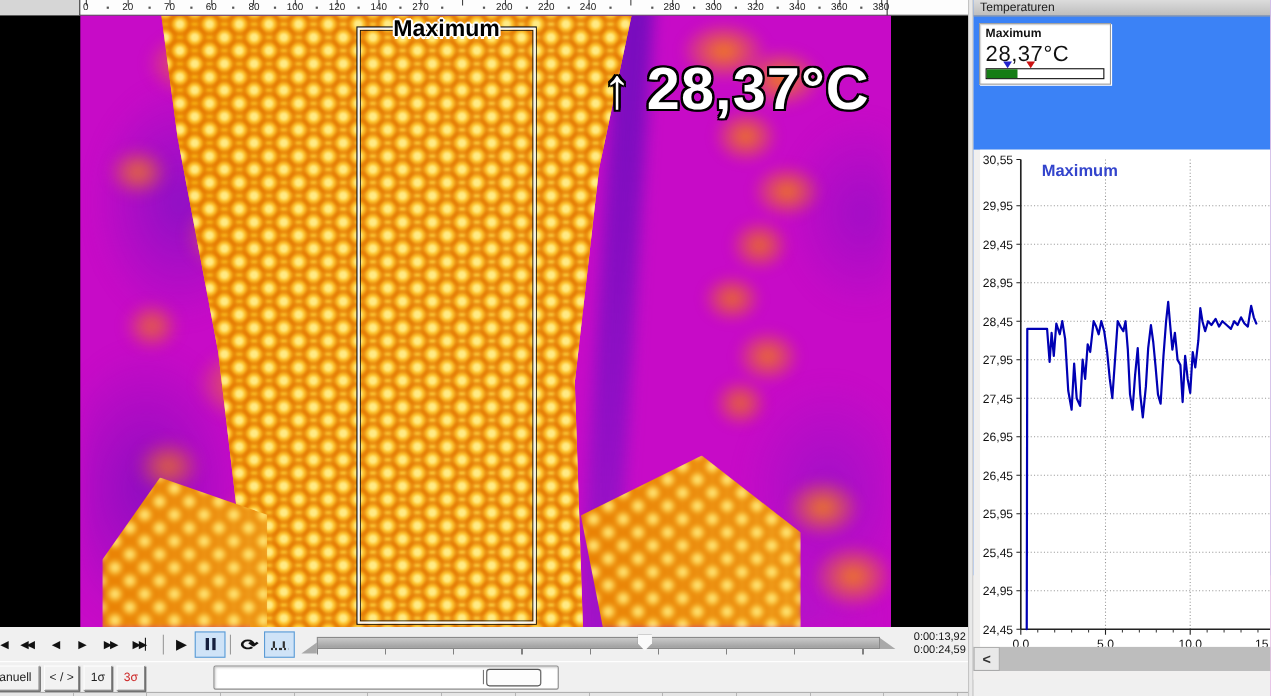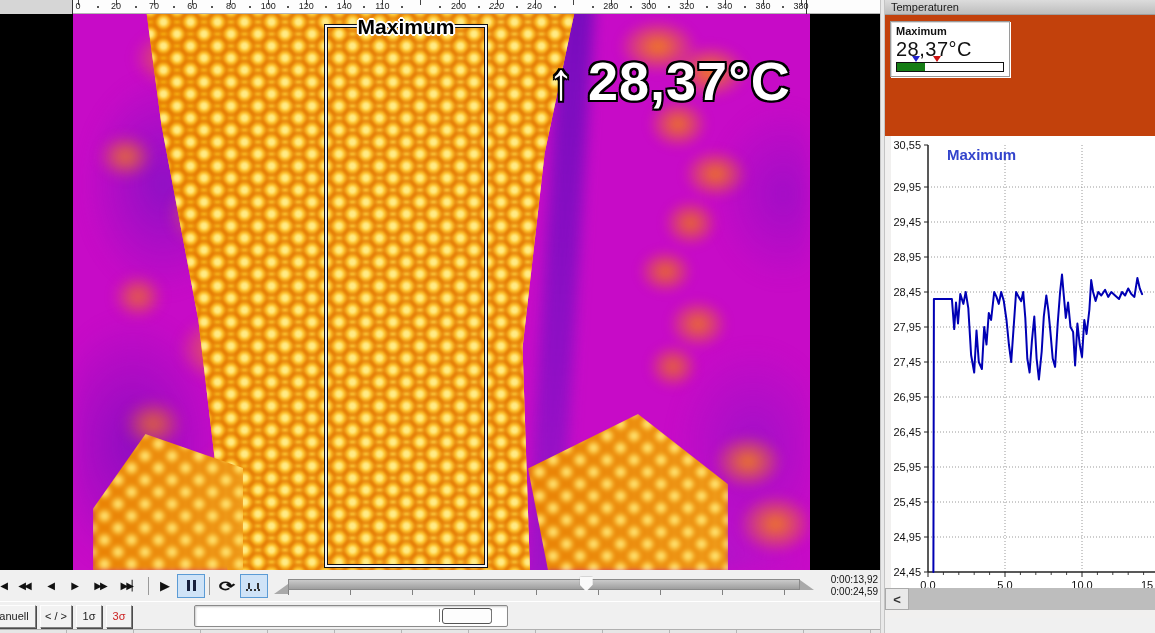--- a/index.html
+++ b/index.html
@@ -96,21 +96,21 @@
   .tbtn.red{color:#cc2222;}
   .tbtn.opt{margin-left:14px;font-size:12px;}
   .tfield{position:relative;height:20px;width:312px;background:#fff;border:1px solid #8a8a8a;border-radius:2px;box-shadow:inset 1px 1px 2px #ccc;margin-left:4px;}
   .tfield .fthumb{position:absolute;left:247px;top:2px;width:48px;height:14px;background:#fdfdfd;border:1px solid #555;border-radius:3px;}
   .tfield .ftickL{position:absolute;left:244px;top:3px;width:1px;height:13px;background:#777;}
   .tfield .ftickR{position:absolute;left:296px;top:3px;width:1px;height:13px;background:#777;}
   .statusbar{position:absolute;left:0;top:629px;width:880px;height:4px;background:#e6e6e6;border-top:1px solid #b0b0b0;background-image:repeating-linear-gradient(90deg,transparent 0 66px,#b5b5b5 66px 67px);}
   
   .splitter{position:absolute;left:880px;top:0;width:5px;height:633px;background:#e9e9e9;border-left:1px solid #c4c4c4;border-right:1px solid #c4c4c4;box-sizing:border-box;}
   
-  .side{position:absolute;left:885px;top:0;width:270px;height:523px;background:#c2410c;}
+  .side{position:absolute;left:885px;top:0;width:270px;height:523px;background:#3b82f6;}
   .phead{height:14px;background:linear-gradient(#dcdcdc,#bdbdbd);border-bottom:1px solid #9e9e9e;font-size:11px;color:#1a1a1a;padding-left:6px;line-height:14px;}
   .boxes{height:121px;padding-top:6px;box-sizing:border-box;position:relative;}
   .tbox{position:absolute;top:6px;width:120px;height:56px;background:#fff;border:1px solid #9a9a9a;box-shadow:inset 1px 1px 0 #dcdcdc,1px 1px 0 #fff;padding:3px 5px;box-sizing:border-box;}
   .tbox.b1{left:5px;} .tbox.b2{left:145px;}
   .tbox .lab{font-size:11px;color:#111;}
   .tbox.b1 .lab{font-weight:bold;}
   .tbox .val{font-size:20px;color:#111;margin-top:1px;letter-spacing:0.5px;}
   .tbar{position:absolute;left:5px;right:5px;bottom:4px;height:8px;background:#fff;border:1px solid #111;}
   .tbar .green{position:absolute;left:0;top:0;bottom:0;background:#157d15;}
   .mark{position:absolute;top:-7px;width:0;height:0;border-left:4px solid transparent;border-right:4px solid transparent;transform:translateX(-50%);}
@@ -151,30 +151,30 @@
         <div class="tick" style="left: 268.25px;"></div>
         <span class="lab" style="left: 268.25px;">100</span>
         <div class="dot" style="left: 287.25px;"></div>
         <div class="tick" style="left: 306.3px;"></div>
         <span class="lab" style="left: 306.3px;">120</span>
         <div class="dot" style="left: 325.3px;"></div>
         <div class="tick" style="left: 344.35px;"></div>
         <span class="lab" style="left: 344.35px;">140</span>
         <div class="dot" style="left: 363.35px;"></div>
         <div class="tick" style="left: 382.4px;"></div>
-        <span class="lab" style="left: 382.4px;">110</span>
+        <span class="lab" style="left: 382.4px;">270</span>
         <div class="dot" style="left: 401.4px;"></div>
         <div class="tick" style="left: 420.45px;"></div>
         <span class="lab" style="left: 420.45px; margin-top: 48px;">180</span>
         <div class="dot" style="left: 439.45px;"></div>
         <div class="tick" style="left: 458.5px;"></div>
         <span class="lab" style="left: 458.5px;">200</span>
         <div class="dot" style="left: 477.5px;"></div>
         <div class="tick" style="left: 496.55px;"></div>
-        <span class="lab" style="left: 496.55px; font-style: italic;">220</span>
+        <span class="lab" style="left: 496.55px;">220</span>
         <div class="dot" style="left: 515.55px;"></div>
         <div class="tick" style="left: 534.6px;"></div>
         <span class="lab" style="left: 534.6px;">240</span>
         <div class="dot" style="left: 553.6px;"></div>
         <div class="tick" style="left: 572.65px;"></div>
         <span class="lab" style="left: 546px; margin-top: 45px;">260</span>
         <div class="dot" style="left: 591.65px;"></div>
         <div class="tick" style="left: 610.7px;"></div>
         <span class="lab" style="left: 610.7px;">280</span>
         <div class="dot" style="left: 629.7px;"></div>

